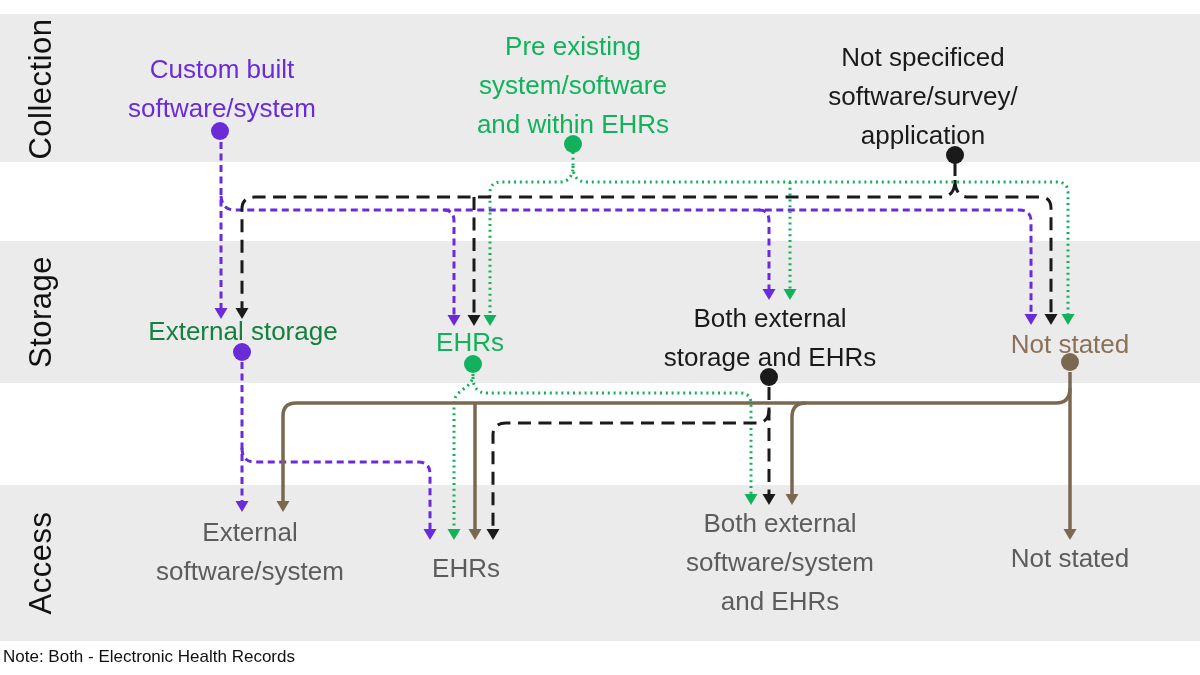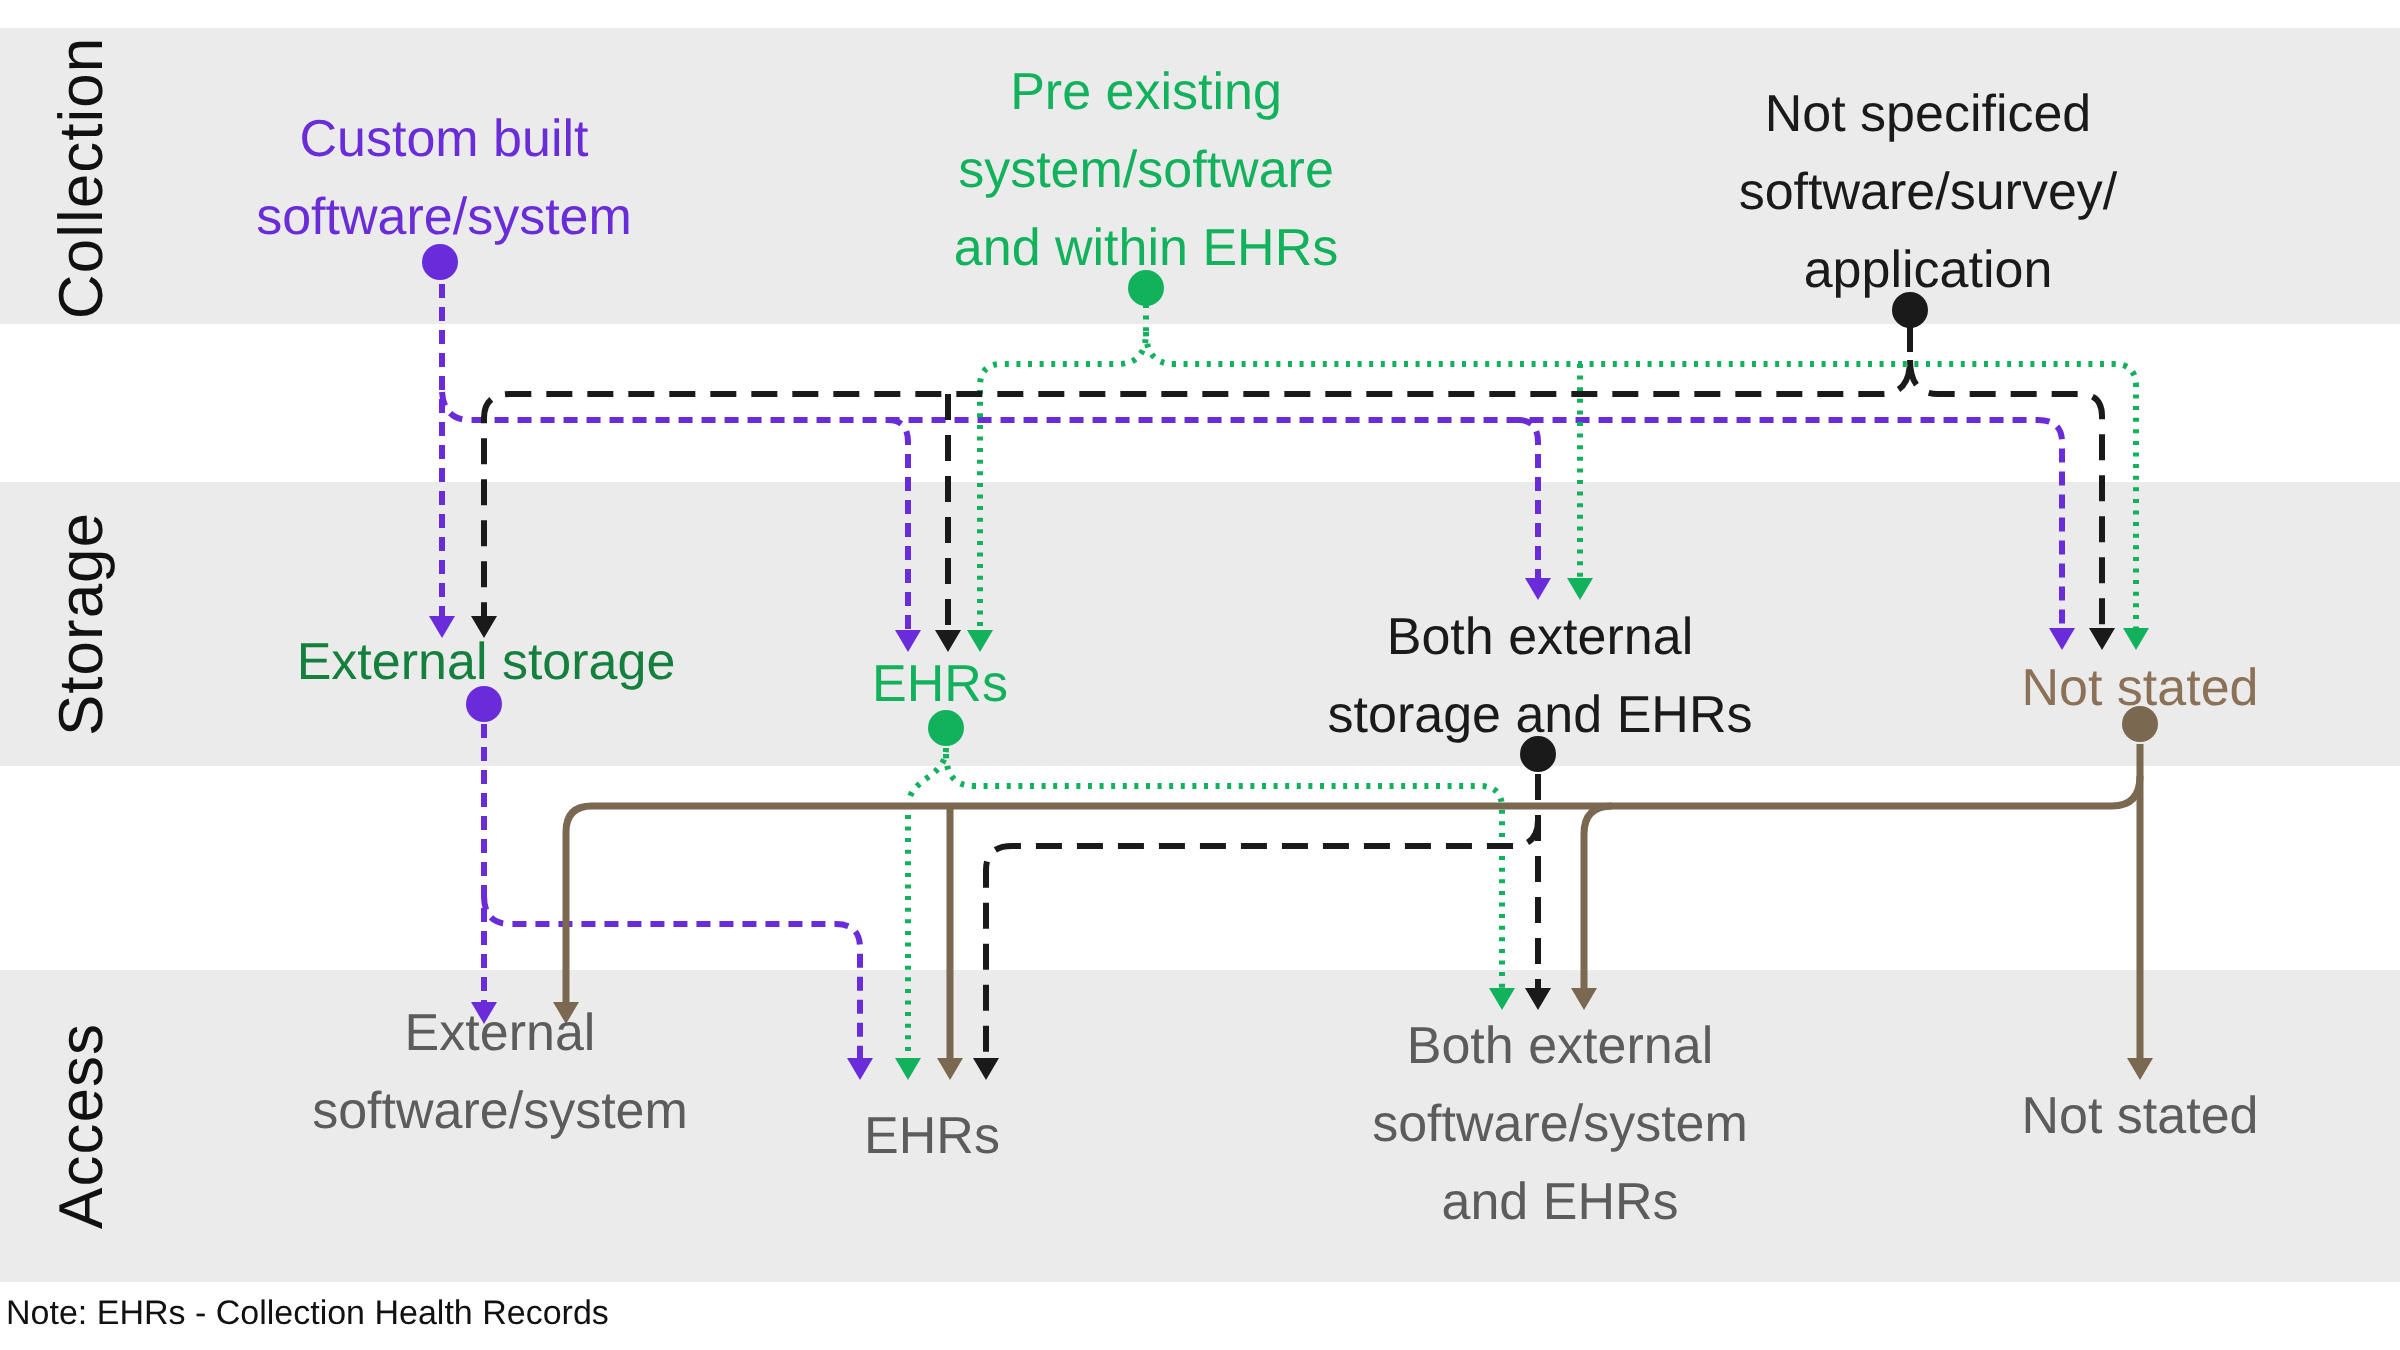--- a/index.html
+++ b/index.html
@@ -86,32 +86,32 @@
       <polygon points="475,540 468.5,529 481.5,529" fill="#7A6850"></polygon>
       <polygon points="792,505 785.5,494 798.5,494" fill="#7A6850"></polygon>
       <polygon points="1070,540 1063.5,529 1076.5,529" fill="#7A6850"></polygon>
     </svg>
 
   <div class="node" style="left: 222px; top: 89px; color: rgb(106, 43, 217);">Custom built
 software/system</div>
   <div class="node" style="left: 573px; top: 85px; color: rgb(18, 178, 93); text-align: center;">Pre existing
 system/software
 and within EHRs</div>
-  <div class="node" style="left: 964px; top: 96px; color: rgb(26, 26, 26);">Not specificed
+  <div class="node" style="left: 923px; top: 96px; color: rgb(26, 26, 26);">Not specificed
 software/survey/
 application</div>
 
   <div class="node" style="left: 243px; top: 331px; color: #15803d;">External storage</div>
   <div class="node" style="left: 470px; top: 342px; color: rgb(18, 178, 93);">EHRs</div>
   <div class="node" style="left: 770px; top: 338px; color: rgb(26, 26, 26);">Both external
 storage and EHRs</div>
   <div class="node" style="left: 1070px; top: 344px; color: rgb(138, 113, 88);">Not stated</div>
 
-  <div class="node" style="left: 250px; top: 536px; color: rgb(92, 92, 92);">External
+  <div class="node" style="left: 250px; top: 552px; color: rgb(92, 92, 92);">External
 software/system</div>
   <div class="node" style="left: 466px; top: 568px; color: rgb(92, 92, 92);">EHRs</div>
   <div class="node" style="left: 780px; top: 562px; color: rgb(92, 92, 92);">Both external
 software/system
 and EHRs</div>
   <div class="node" style="left: 1070px; top: 558px; color: rgb(92, 92, 92);">Not stated</div>
 
-  <div class="note">Note: EHRs - Collection Health Records</div>
+  <div class="note">Note: Both - Electronic Health Records</div>
 </div>
 
 </body></html>

